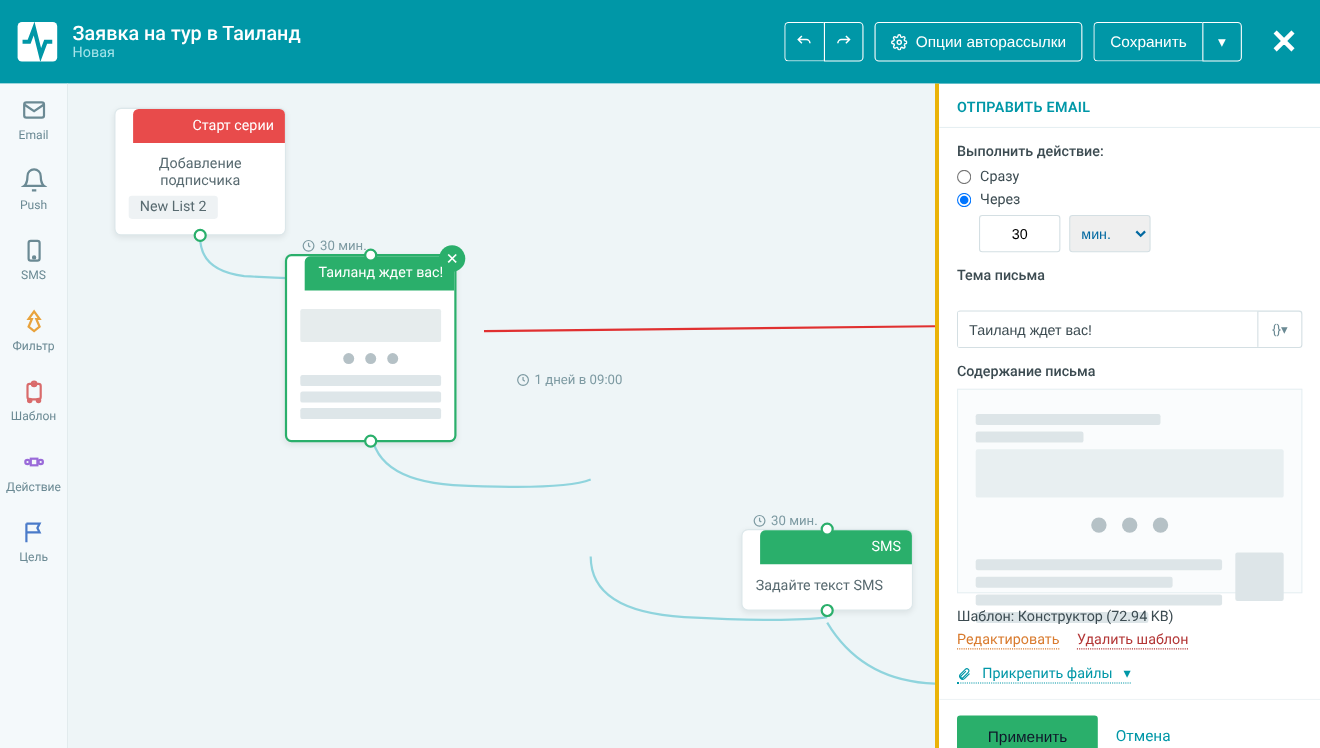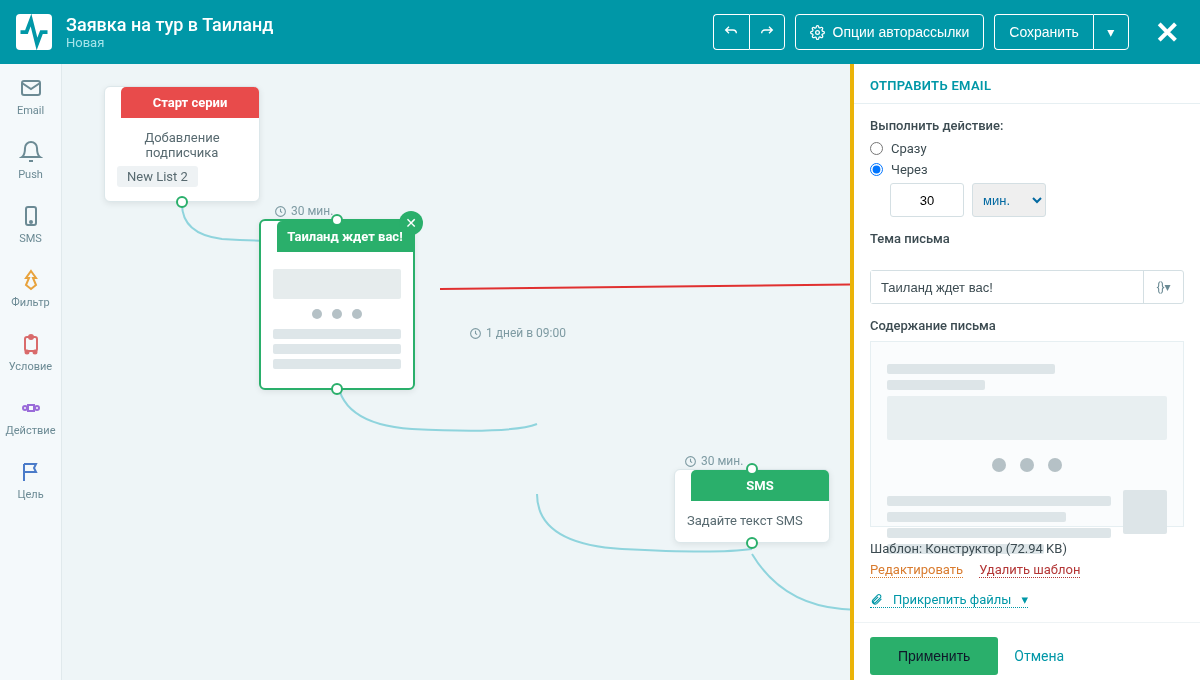--- a/index.html
+++ b/index.html
@@ -1,17 +1,17 @@
 <!DOCTYPE html>
 <html><head>
 <meta charset="utf-8">
 <style>
 * { margin: 0; padding: 0; box-sizing: border-box; }
 body { font-family: -apple-system, BlinkMacSystemFont, "Segoe UI", Roboto, Arial, sans-serif; width: 1200px; height: 680px; overflow: hidden; background: #f4f9fb; }
-.header { background: #0097a7; height: 64px; display: flex; align-items: center; padding: 0 16px; color: #fff; }
+.header { background: #0097a7; height: 76px; display: flex; align-items: center; padding: 0 16px; color: #fff; }
 .header-icon { width: 36px; height: 36px; background: #fff; border-radius: 4px; display: flex; align-items: center; justify-content: center; margin-right: 14px; color: #0097a7; }
 .header-title h2 { font-size: 18px; font-weight: 500; line-height: 1.2; }
 .header-title .sub { font-size: 13px; color: #a5e4ea; }
 .header-actions { margin-left: auto; display: flex; align-items: center; gap: 10px; }
 .hbtn { height: 36px; border: 1.5px solid #fff; background: transparent; color: #fff; border-radius: 4px; display: flex; align-items: center; padding: 0 14px; font-size: 14px; cursor: pointer; gap: 8px; }
 .hbtn.icon-only { width: 36px; padding: 0; justify-content: center; }
 .hbtn-group { display: flex; }
 .hbtn-group .hbtn { border-radius: 0; border-right-width: 0; }
 .hbtn-group .hbtn:first-child { border-radius: 4px 0 0 4px; }
 .hbtn-group .hbtn:last-child { border-radius: 0 4px 4px 0; border-right-width: 1.5px; }
@@ -20,21 +20,21 @@
 .main { display: flex; height: 616px; }
 
 .sidebar { width: 62px; background: #f4f9fb; border-right: 1px solid #e0e9ec; }
 .side-item { height: 64px; display: flex; flex-direction: column; align-items: center; justify-content: center; cursor: pointer; gap: 4px; color: #6b8a94; font-size: 11px; }
 .side-item svg { width: 24px; height: 24px; }
 
 .canvas { flex: 1; background: #eef5f7; position: relative; overflow: hidden; }
 
 .card { position: absolute; background: #fff; border: 1px solid #dce7ea; border-radius: 6px; box-shadow: 0 2px 6px rgba(0,0,0,0.08); width: 156px; }
 .card.selected { border: 2px solid #2aaf6b; }
-.card-header { padding: 8px 10px; text-align: center; color: #fff; font-size: 13px; font-weight: 700; border-radius: 5px 5px 0 0; margin-left: 16px; }
+.card-header { padding: 8px 10px; text-align: right; color: #fff; font-size: 13px; font-weight: 400; border-radius: 5px 5px 0 0; margin-left: 16px; }
 .card-header.red { background: #e84b4b; }
 .card-header.green { background: #2aaf6b; }
 .card-body { padding: 12px 12px 14px; display: flex; flex-direction: column; align-items: flex-start; gap: 6px; color: #586a70; font-size: 13px; text-align: center; }
 .tag { background: #eef2f4; padding: 3px 10px; border-radius: 3px; color: #586a70; font-size: 13px; }
 .thumb { width: 100%; }
 .thumb .trow { height: 10px; background: #dee6e9; border-radius: 2px; margin: 5px 0; }
 .thumb .dots { display: flex; justify-content: center; gap: 10px; margin: 10px 0; }
 .thumb .dots span { width: 10px; height: 10px; border-radius: 50%; background: #b5c1c6; }
 .thumb .trow.big { height: 30px; background: #e6eced; }
 .port { position: absolute; width: 12px; height: 12px; border: 2px solid #2aaf6b; background: #fff; border-radius: 50%; left: 50%; transform: translateX(-50%); bottom: -7px; }
@@ -147,21 +147,21 @@
         </svg>
       <span>Фильтр</span>
     </div>
     <div class="side-item">
       <svg viewBox="0 0 24 24" fill="none" stroke="#d96b6b" stroke-width="2">
           <rect x="6" y="5" width="12" height="14" rx="2"></rect>
           <circle cx="12" cy="5" r="2"></circle>
           <circle cx="8" cy="20" r="1.5" fill="#d96b6b"></circle>
           <circle cx="16" cy="20" r="1.5" fill="#d96b6b"></circle>
         </svg>
-      <span>Условие</span>
+      <span>Шаблон</span>
     </div>
     <div class="side-item">
       <svg viewBox="0 0 24 24" fill="none" stroke="#9a6bd9" stroke-width="2">
           <circle cx="6" cy="12" r="2"></circle>
           <circle cx="18" cy="12" r="2"></circle>
           <rect x="9" y="9" width="6" height="6"></rect>
           <path d="M8 12h1M15 12h1"></path>
         </svg>
       <span>Действие</span>
     </div>

